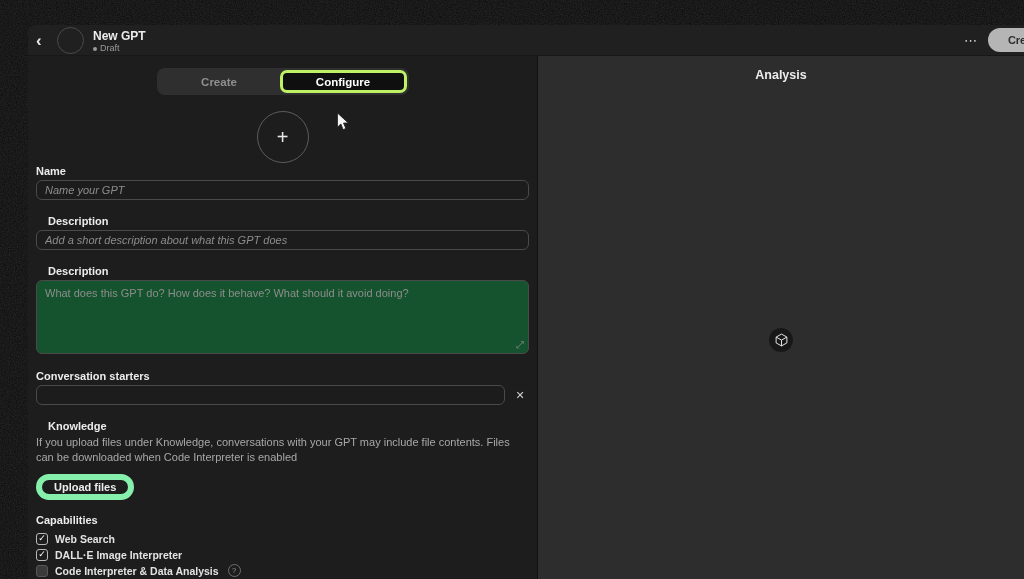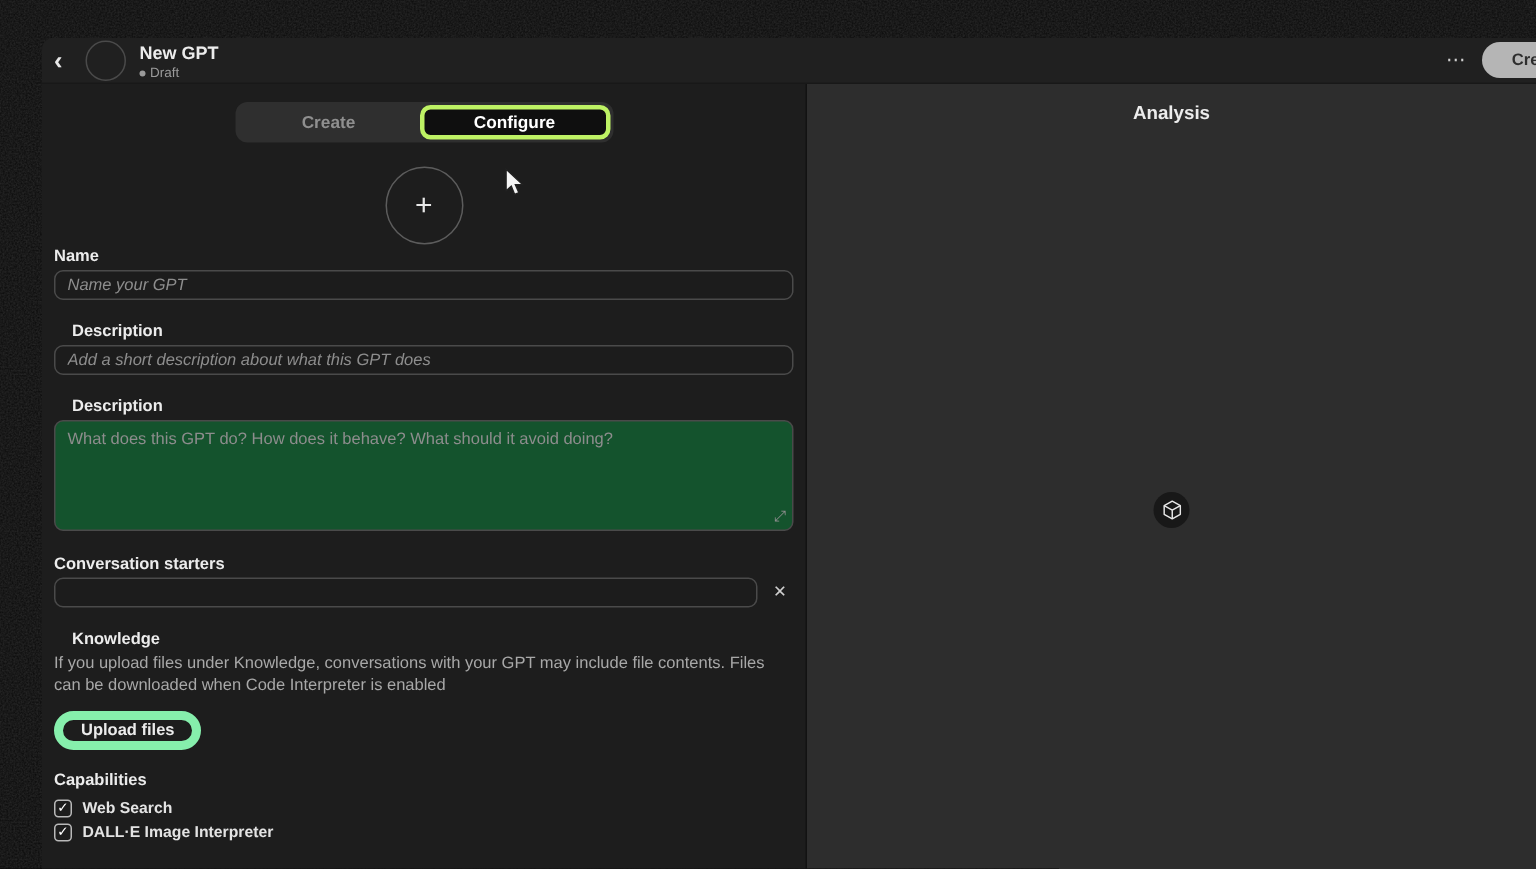--- a/index.html
+++ b/index.html
@@ -138,20 +138,25 @@
       <div class="field-label" style="margin-top:14px">Capabilities</div>
       <div class="cap-list">
         <div class="cap-row checked">
           <span class="cbx">✓</span>
           <span class="cap-label">Web Search</span>
         </div>
         <div class="cap-row checked">
           <span class="cbx">✓</span>
           <span class="cap-label">DALL·E Image Interpreter</span>
         </div>
+        <div class="cap-row">
+          <span class="cbx"></span>
+          <span class="cap-label">Code Interpreter &amp; Data Analysis</span>
+          <span class="help-ic">?</span>
+        </div>
       </div>
 
       
       
 
     </div>
 
     <div class="right">
       <div class="preview-title">Analysis</div>
       <div class="cube-wrap">

